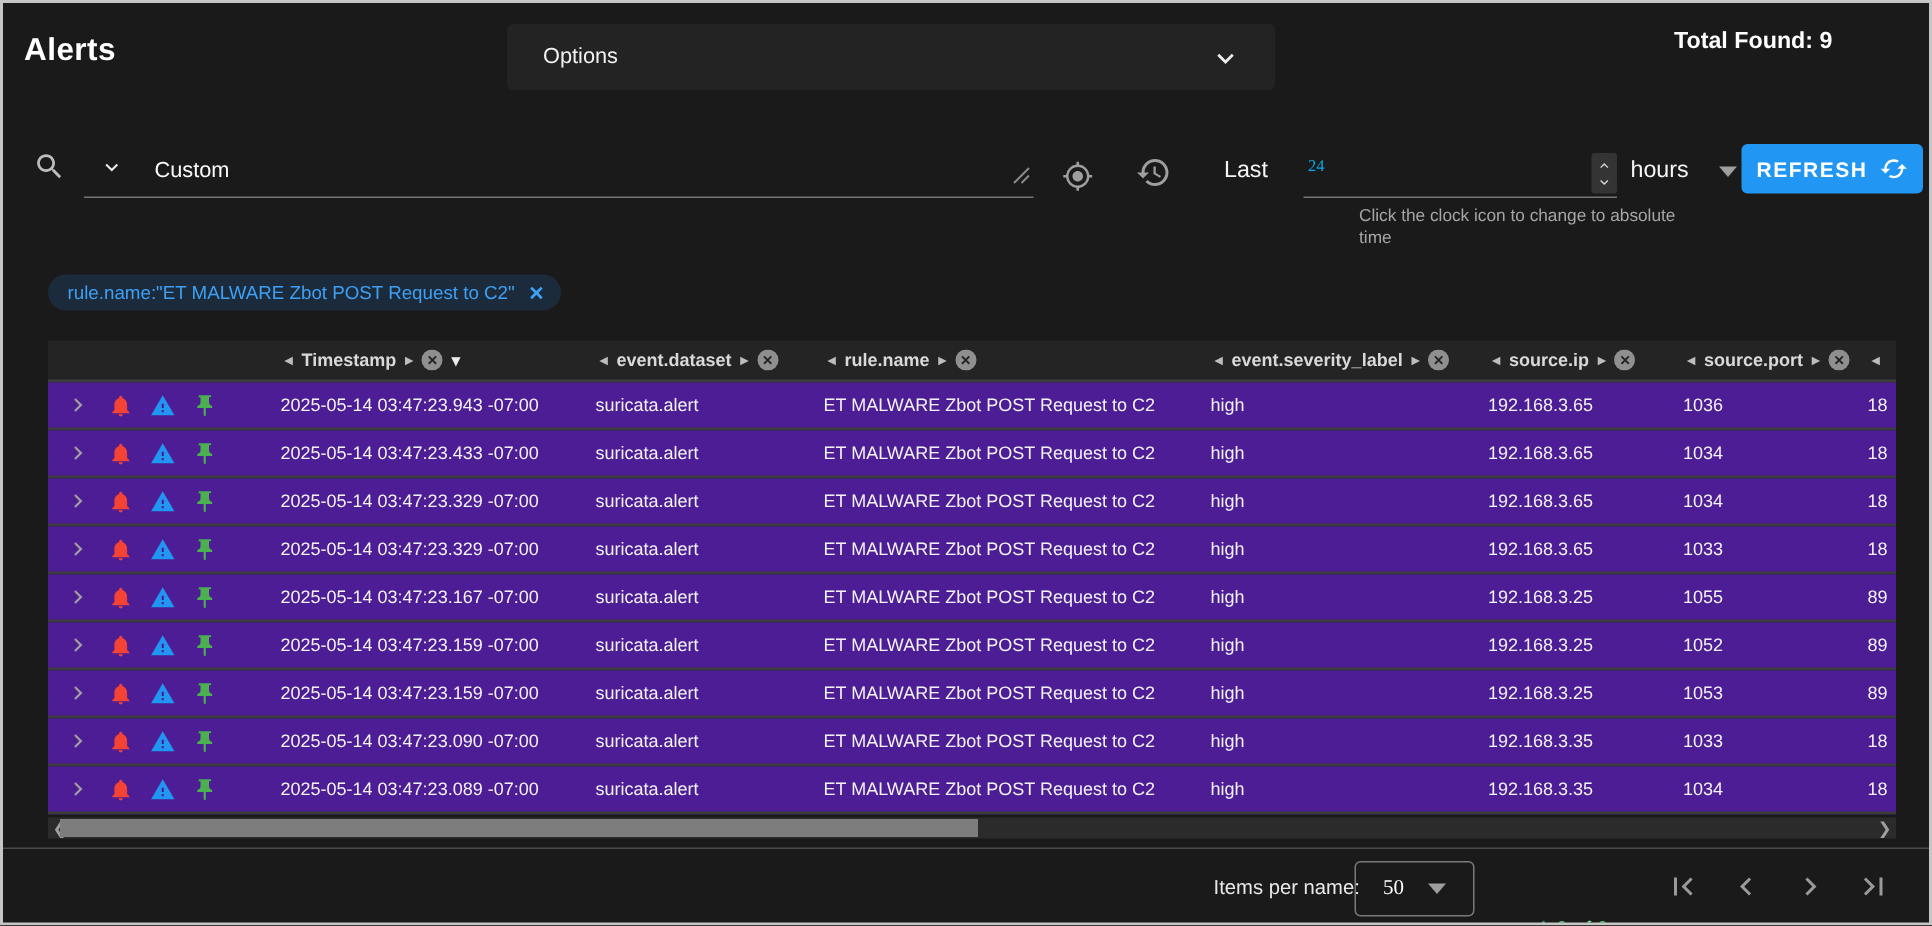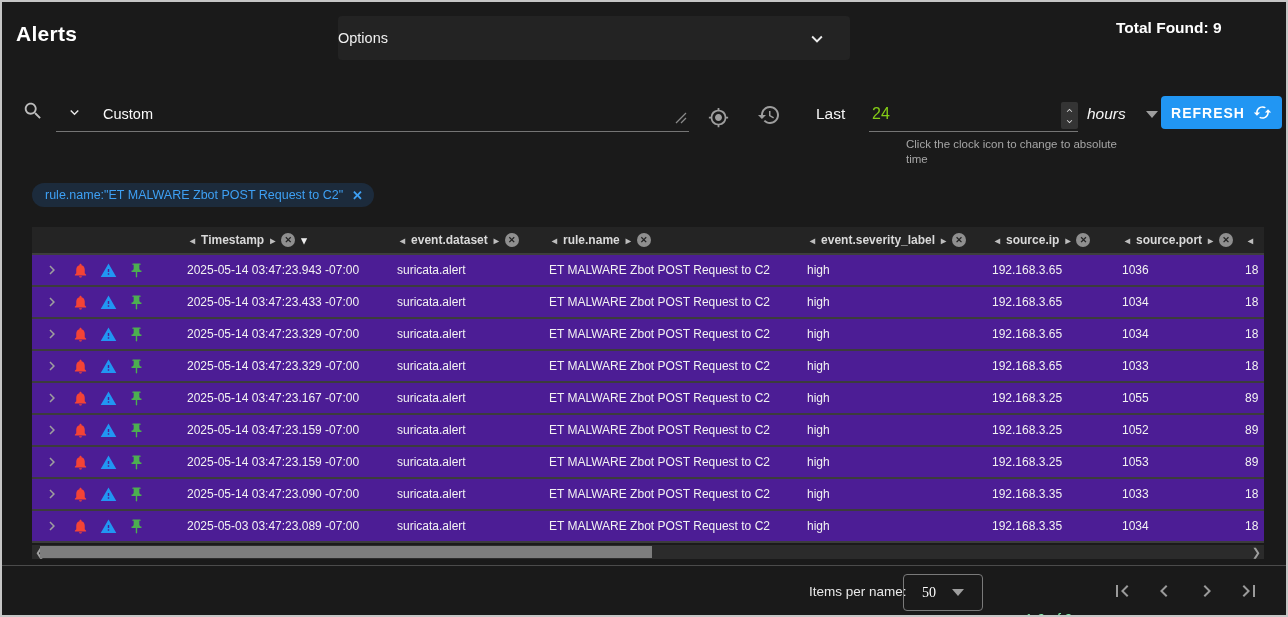--- a/index.html
+++ b/index.html
@@ -6,43 +6,43 @@
   .window{
     position:relative;width:1288px;height:617px;box-sizing:border-box;
     background:#1a1a1a;border:2px solid #c6c6c6;overflow:hidden;
     font-family:"Liberation Sans",sans-serif;color:#fff;
   }
   .abs{position:absolute;}
   
   .page-title{left:14px;top:20px;font-size:21px;font-weight:bold;letter-spacing:.3px;}
   .options-bar{left:336px;top:14px;width:512px;height:44px;background:#232323;border-radius:4px;
     display:flex;align-items:center;cursor:pointer;}
-  .options-bar .lbl{font-size:14.5px;color:#f0f0f0;}
+  .options-bar .lbl{margin-left:24px;font-size:14.5px;color:#f0f0f0;}
   .options-bar svg{position:absolute;right:22px;top:12px;}
   .total-found{left:1086px;top:17px;font-size:15.5px;font-weight:bold;margin-left:28px;}
   
   .search-icon{left:20px;top:98px;}
   .query-field{left:54px;top:95px;width:633px;height:34px;border-bottom:1px solid #757575;
     display:flex;align-items:center;}
   .query-field .qchev{margin-left:10px;flex:0 0 auto;}
   .query-field .qtype{margin-left:20px;font-size:14.5px;color:#fafafa;}
   .query-field input{flex:1;background:transparent;border:none;outline:none;color:#fff;
     font-family:"Liberation Sans",sans-serif;font-size:14px;min-width:10px;}
   .query-field .grip{align-self:flex-end;margin:0 2px 3px 0;flex:0 0 auto;}
   .icon-btn{background:none;border:none;padding:0;cursor:pointer;line-height:0;}
   .target-btn{left:706px;top:105px;}
   .history-btn{left:755px;top:101px;}
   .last-label{left:814px;top:103px;font-size:15.5px;color:#f5f5f5;}
   .duration-field{left:867px;top:95px;width:209px;height:34px;border-bottom:1px solid #757575;}
-  .duration-field input{width:180px;background:transparent;border:none;outline:none;color:#84cc16;
-    font-family:Liberation Sans, sans-serif;font-size:16px;padding:8px 0 0 3px;}
+  .duration-field input{width:180px;background:transparent;border:none;outline:none;color:#0ea5e9;
+    font-family:Liberation Serif, serif;font-size:11px;padding:8px 0 0 3px;}
   .spinner{position:absolute;right:0;top:5px;width:17px;height:27px;background:#343434;border-radius:2px;
     display:flex;flex-direction:column;align-items:center;justify-content:center;cursor:pointer;}
   .time-hint{left:867px;top:135px;width:212px;font-size:11.5px;line-height:1.3;color:#a6a6a6;margin-left:37px;}
-  .hours-select{left:1085px;top:103px;display:flex;align-items:center;gap:20px;cursor:pointer;font-style:italic;}
+  .hours-select{left:1085px;top:103px;display:flex;align-items:center;gap:20px;cursor:pointer;}
   .hours-select .txt{font-size:15.5px;color:#f5f5f5;}
   .caret-down{width:0;height:0;border-left:6px solid transparent;border-right:6px solid transparent;
     border-top:7px solid #9e9e9e;}
   .refresh-btn{left:1159px;top:94px;width:121px;height:33px;background:#2196f3;border:none;border-radius:4px;
     color:#fff;font-family:"Liberation Sans",sans-serif;font-size:14px;font-weight:bold;letter-spacing:1px;
     display:flex;align-items:center;justify-content:center;gap:8px;cursor:pointer;}
   
   .chip{left:30px;top:181px;height:24px;padding:0 11px 0 13px;background:#1c2b3c;border-radius:12px;
     display:inline-flex;align-items:center;gap:9px;}
   .chip .txt{font-size:12.5px;color:#3ea0f4;white-space:nowrap;}
@@ -396,21 +396,21 @@
             <span class="ric"><svg width="17" height="17" viewBox="0 0 24 24">
                 <path fill="#f44336" d="M12 22c1.1 0 2-.9 2-2h-4c0 1.1.9 2 2 2zm6-6v-5c0-3.07-1.63-5.64-4.5-6.32V4c0-.83-.67-1.5-1.5-1.5s-1.5.67-1.5 1.5v.68C7.64 5.36 6 7.92 6 11v5l-2 2v1h16v-1l-2-2z"></path>
               </svg></span>
             <span class="ric"><svg width="17" height="17" viewBox="0 0 24 24">
                 <path fill="#2196f3" d="M1 21h22L12 2 1 21zm12-3h-2v-2h2v2zm0-4h-2v-4h2v4z"></path>
               </svg></span>
             <span class="ric"><svg width="17" height="17" viewBox="0 0 24 24">
                 <path fill="#4caf50" d="M16 9V4h1c.55 0 1-.45 1-1s-.45-1-1-1H7c-.55 0-1 .45-1 1s.45 1 1 1h1v5c0 1.66-1.34 3-3 3v2h5.97v7l1 1 1-1v-7H19v-2c-1.66 0-3-1.34-3-3z"></path>
               </svg></span>
           </div>
-          <div class="tcell">2025-05-03 03:47:23.089 -07:00</div>
+          <div class="tcell">2025-05-14 03:47:23.089 -07:00</div>
           <div class="tcell">suricata.alert</div>
           <div class="tcell">ET MALWARE Zbot POST Request to C2</div>
           <div class="tcell">high</div>
           <div class="tcell">192.168.3.35</div>
           <div class="tcell">1034</div>
           <div class="tcell">18</div>
         </div>
       </div>
   </div>
 

